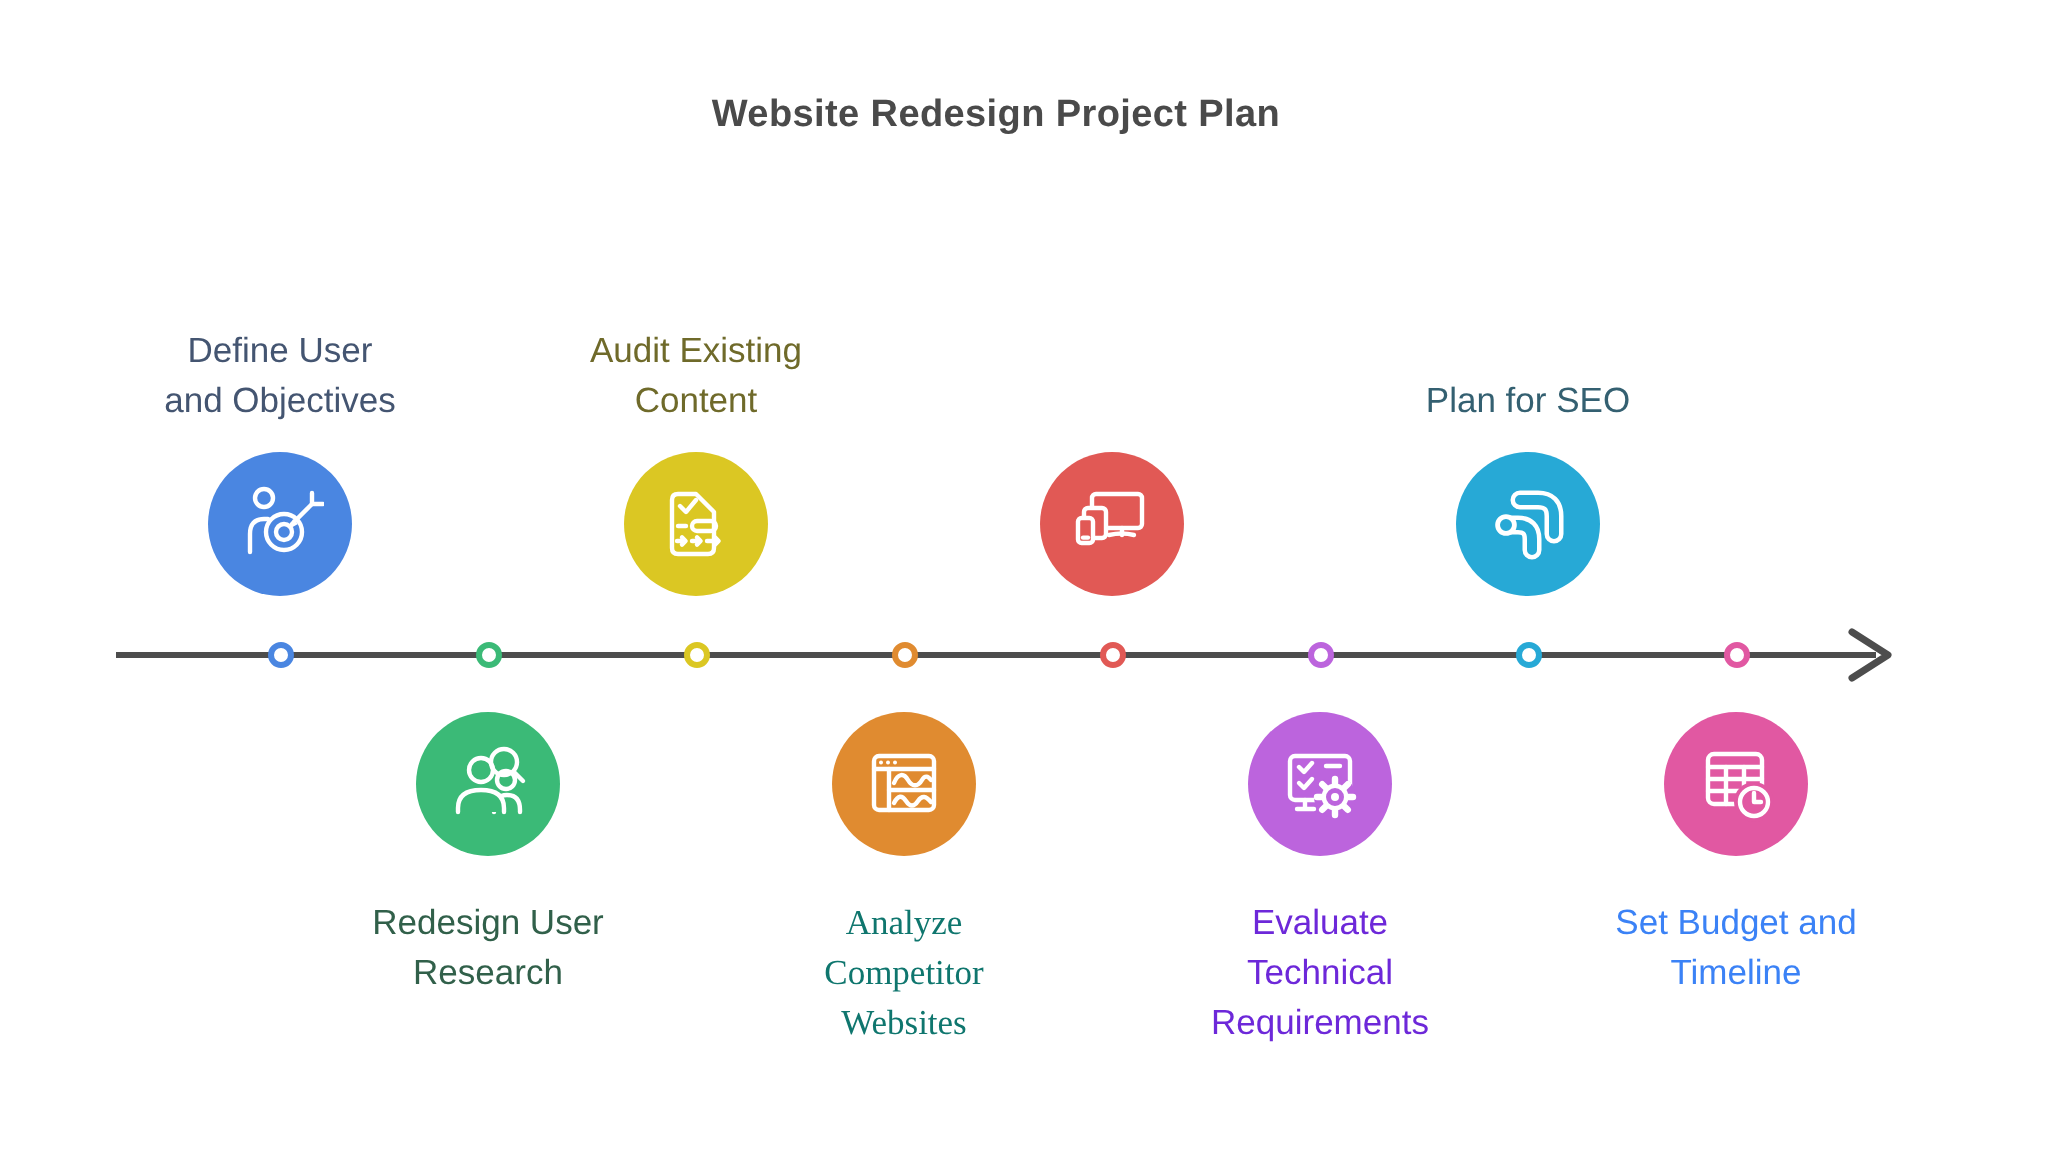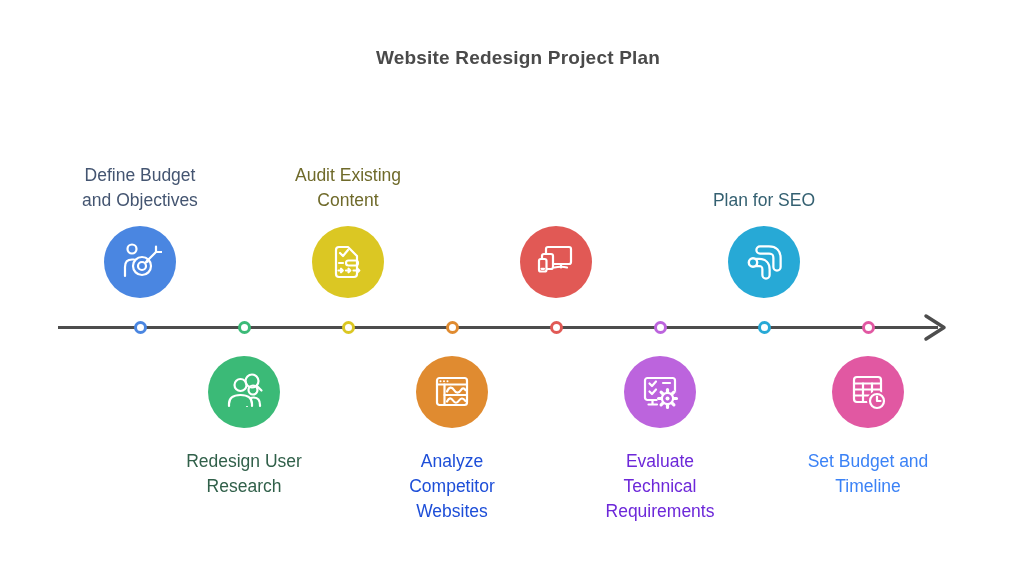--- a/index.html
+++ b/index.html
@@ -1,19 +1,19 @@
 <!DOCTYPE html>
 <html><head>
 <meta charset="utf-8">
 <style>
   html,body{margin:0;padding:0;}
   body{font-family:"Liberation Sans", sans-serif; background:#ffffff;}
   .canvas{position:relative; width:1024px; height:576px; background:#ffffff; overflow:hidden;}
   .title{position:absolute; top:47px; left:0; width:996px; text-align:center;
-         font-size:19px; font-weight:700; color:#4a4a4a; letter-spacing:.2px;margin-left:20px;}
+         font-size:19px; font-weight:700; color:#4a4a4a; letter-spacing:.2px;}
   .axis{position:absolute; top:310px; left:0; width:1024px; height:36px;}
   .label{position:absolute; text-align:center; font-size:17.5px; line-height:25px; color:#444;}
   .label.top{bottom:363px;}
   .label.bot{top:449px;}
   .circle{position:absolute; width:72px; height:72px; border-radius:50%;
           display:flex; align-items:center; justify-content:center;}
   .circle.top{top:226px;}
   .circle.bot{top:356px;}
   .dot{position:absolute; top:321px; width:7px; height:7px; border-radius:50%;
        background:#fff; border:3px solid #999;}
@@ -33,21 +33,21 @@
 
 <div class="canvas">
 
   <div class="title">Website Redesign Project Plan</div>
 
   <svg class="axis" viewBox="0 0 1024 36" width="1024" height="36">
     <line x1="58" y1="17.5" x2="938" y2="17.5" stroke="#4d4d4d" stroke-width="3"></line>
     <polyline points="926,6 944,17.5 926,29" fill="none" stroke="#4d4d4d" stroke-width="3.5" stroke-linecap="round" stroke-linejoin="round"></polyline>
   </svg>
 
-  <div class="label top l0" style="color: rgb(68, 85, 113);">Define Budget and Objectives</div>
+  <div class="label top l0" style="color: rgb(68, 85, 113);">Define User and Objectives</div>
   <div class="circle top c0" style="background-color: rgb(74, 134, 225); color: rgb(74, 134, 225);">
     <svg class="icon" width="44" height="44" viewBox="0 0 44 44" fill="none" stroke="#fff" stroke-width="2.2" stroke-linecap="round" stroke-linejoin="round">
       <circle cx="14" cy="9" r="4.5"></circle>
       <path d="M7 36 V27 Q7 19.5 14 19.5 H16"></path>
       <circle cx="24" cy="26" r="9"></circle>
       <circle cx="24" cy="26" r="4"></circle>
       <path d="M28 22 L38 12"></path>
       <path d="M38 12 L38 6.5 M38 12 L43.5 12"></path>
       <path d="M26.5 24.5 L31 22 L28.5 19.5 Z" fill="#fff" stroke="none"></path>
     </svg>
@@ -74,21 +74,21 @@
       <path d="M14 13 l3 3 l5 -6"></path>
       <path d="M13 23 h4"></path>
       <rect x="20" y="20.5" width="12" height="5" rx="2.5"></rect>
       <path d="M12.5 30.5 H16.5 M15 28.7 L16.8 30.5 L15 32.3"></path>
       <path d="M20 30.5 H24 M22.5 28.7 L24.3 30.5 L22.5 32.3"></path>
       <path d="M27.5 30.5 H33 M31.5 28.7 L33.3 30.5 L31.5 32.3"></path>
     </svg>
   </div>
   <div class="dot d2" style="border-color: rgb(219, 199, 35);"></div>
 
-  <div class="label bot l3" style="color: #1d4ed8;">Analyze Competitor Websites</div>
+  <div class="label bot l3" style="color: #0f766e; font-family: Liberation Serif, serif;">Analyze Competitor Websites</div>
   <div class="circle bot c3" style="background-color: rgb(224, 139, 48); color: rgb(224, 139, 48);">
     <svg class="icon" width="44" height="44" viewBox="0 0 44 44" fill="none" stroke="#fff" stroke-width="2.2" stroke-linecap="round" stroke-linejoin="round">
       <rect x="7" y="8" width="30" height="27" rx="2.5"></rect>
       <path d="M7 14.5 H37"></path>
       <circle cx="10.5" cy="11.3" r="1" fill="#fff" stroke="none"></circle>
       <circle cx="14" cy="11.3" r="1" fill="#fff" stroke="none"></circle>
       <circle cx="17.5" cy="11.3" r="1" fill="#fff" stroke="none"></circle>
       <path d="M14.5 14.5 V35"></path>
       <path d="M14.5 25 H37"></path>
       <path d="M17 21.5 C19 16.5 22 16.5 24 20 C26 23.5 29 23.5 31 20 C32.5 17.5 34 18 35.5 20"></path>

